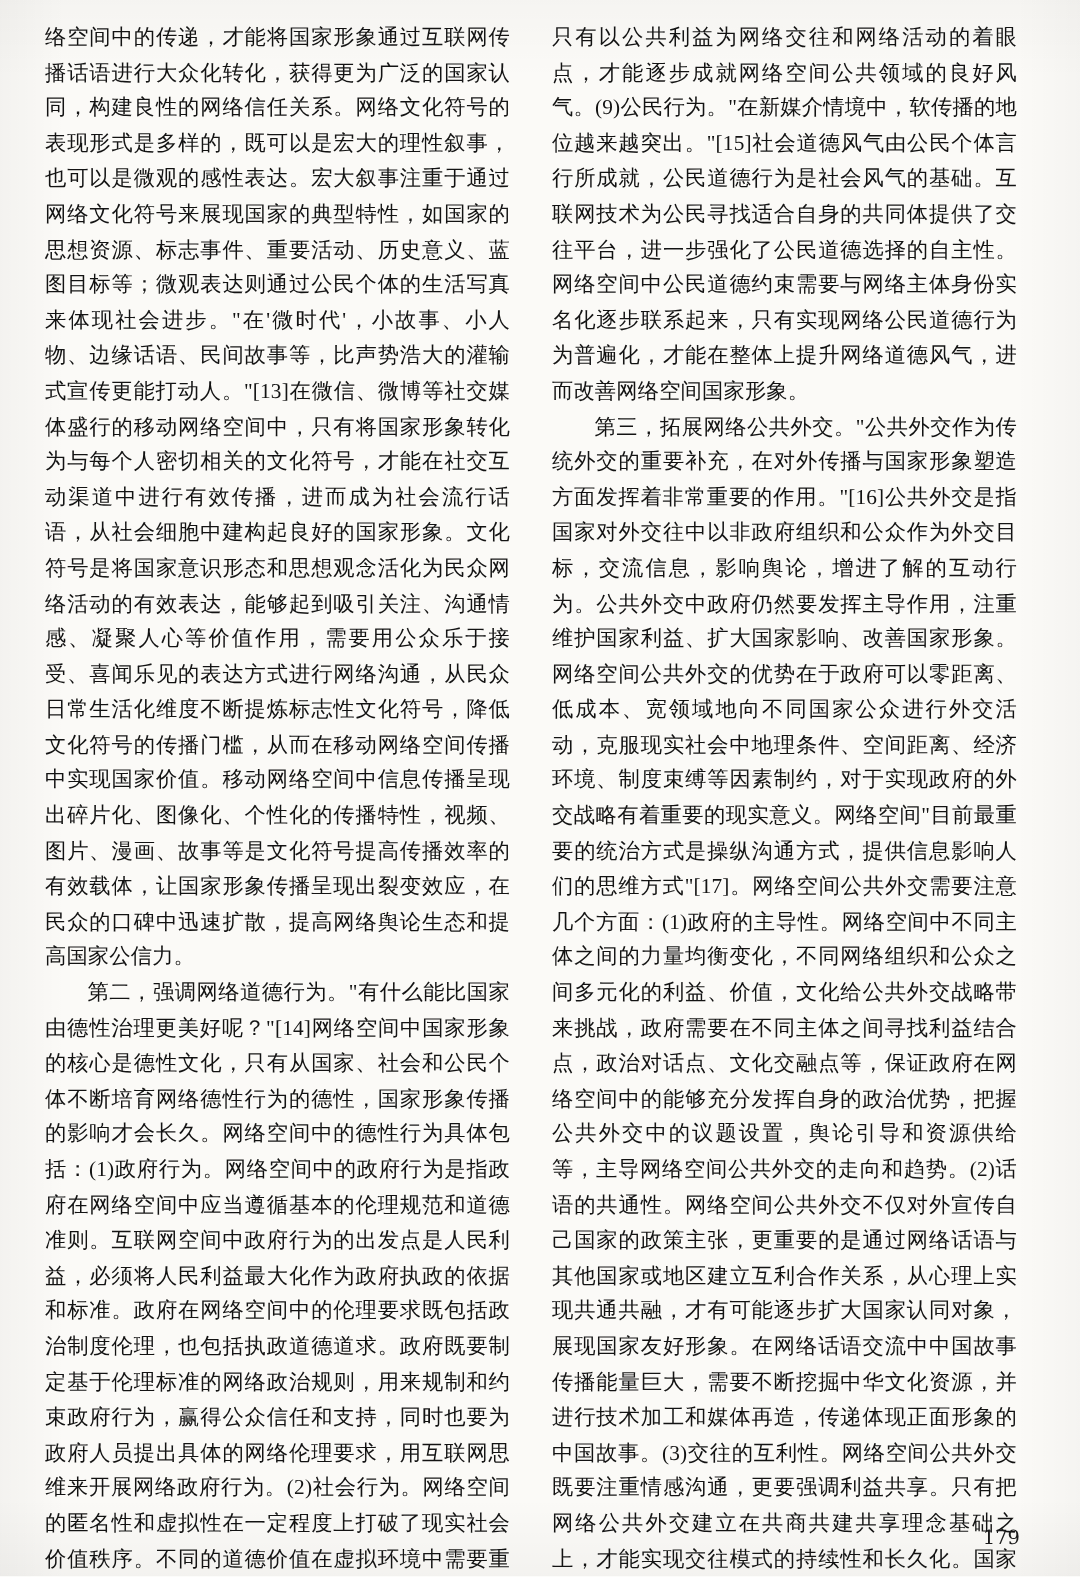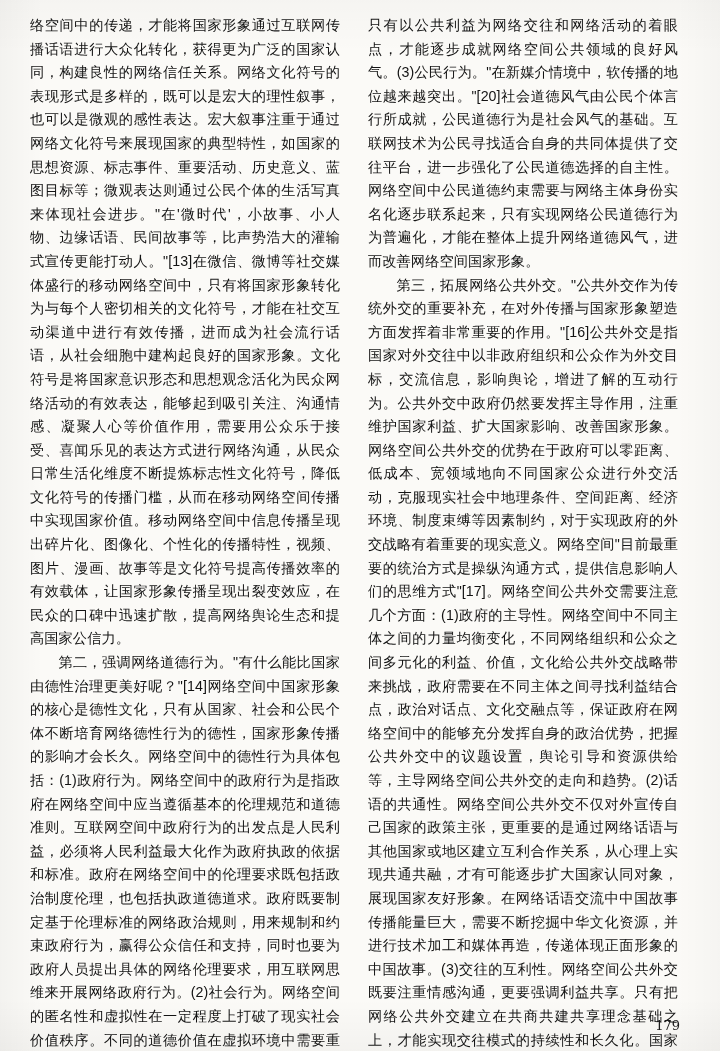--- a/index.html
+++ b/index.html
@@ -39,21 +39,21 @@
     flex: 0 0 310px;
   }
   .col p {
     margin: 0;
     font-size: 14.2px;
     line-height: 23.6px;
     letter-spacing: 0.1px;
     color: #131313;
     text-align: justify;
     text-justify: inter-ideograph;
-    font-family: Liberation Sans, sans-serif;
+    font-family: Liberation Serif, serif;
   }
   .col p.indent {
     text-indent: 2em;
   }
   .folio {
     position: absolute;
     right: 40px;
     bottom: 18px;
     font-size: 13px;
     color: #1a1a1a;
@@ -66,21 +66,21 @@
 <div class="page">
 
   <div class="columns">
 
     <div class="col">
       <p>络空间中的传递，才能将国家形象通过互联网传播话语进行大众化转化，获得更为广泛的国家认同，构建良性的网络信任关系。网络文化符号的表现形式是多样的，既可以是宏大的理性叙事，也可以是微观的感性表达。宏大叙事注重于通过网络文化符号来展现国家的典型特性，如国家的思想资源、标志事件、重要活动、历史意义、蓝图目标等；微观表达则通过公民个体的生活写真来体现社会进步。"在'微时代'，小故事、小人物、边缘话语、民间故事等，比声势浩大的灌输式宣传更能打动人。"[13]在微信、微博等社交媒体盛行的移动网络空间中，只有将国家形象转化为与每个人密切相关的文化符号，才能在社交互动渠道中进行有效传播，进而成为社会流行话语，从社会细胞中建构起良好的国家形象。文化符号是将国家意识形态和思想观念活化为民众网络活动的有效表达，能够起到吸引关注、沟通情感、凝聚人心等价值作用，需要用公众乐于接受、喜闻乐见的表达方式进行网络沟通，从民众日常生活化维度不断提炼标志性文化符号，降低文化符号的传播门槛，从而在移动网络空间传播中实现国家价值。移动网络空间中信息传播呈现出碎片化、图像化、个性化的传播特性，视频、图片、漫画、故事等是文化符号提高传播效率的有效载体，让国家形象传播呈现出裂变效应，在民众的口碑中迅速扩散，提高网络舆论生态和提高国家公信力。</p>
       <p class="indent">第二，强调网络道德行为。"有什么能比国家由德性治理更美好呢？"[14]网络空间中国家形象的核心是德性文化，只有从国家、社会和公民个体不断培育网络德性行为的德性，国家形象传播的影响才会长久。网络空间中的德性行为具体包括：(1)政府行为。网络空间中的政府行为是指政府在网络空间中应当遵循基本的伦理规范和道德准则。互联网空间中政府行为的出发点是人民利益，必须将人民利益最大化作为政府执政的依据和标准。政府在网络空间中的伦理要求既包括政治制度伦理，也包括执政道德道求。政府既要制定基于伦理标准的网络政治规则，用来规制和约束政府行为，赢得公众信任和支持，同时也要为政府人员提出具体的网络伦理要求，用互联网思维来开展网络政府行为。(2)社会行为。网络空间的匿名性和虚拟性在一定程度上打破了现实社会价值秩序。不同的道德价值在虚拟环境中需要重新排列，公共价值对于网络空间的重要性凸显，能够激发社会公共需求的价值观念作用不断上升。以微信、微博、QQ等流行社交工具为代表建构起来的网络公共领域中的公共德性亟待建立，</p>
     </div>
 
     <div class="col">
-      <p>只有以公共利益为网络交往和网络活动的着眼点，才能逐步成就网络空间公共领域的良好风气。(3)公民行为。"在新媒介情境中，软传播的地位越来越突出。"[20]社会道德风气由公民个体言行所成就，公民道德行为是社会风气的基础。互联网技术为公民寻找适合自身的共同体提供了交往平台，进一步强化了公民道德选择的自主性。网络空间中公民道德约束需要与网络主体身份实名化逐步联系起来，只有实现网络公民道德行为为普遍化，才能在整体上提升网络道德风气，进而改善网络空间国家形象。</p>
+      <p>只有以公共利益为网络交往和网络活动的着眼点，才能逐步成就网络空间公共领域的良好风气。(9)公民行为。"在新媒介情境中，软传播的地位越来越突出。"[15]社会道德风气由公民个体言行所成就，公民道德行为是社会风气的基础。互联网技术为公民寻找适合自身的共同体提供了交往平台，进一步强化了公民道德选择的自主性。网络空间中公民道德约束需要与网络主体身份实名化逐步联系起来，只有实现网络公民道德行为为普遍化，才能在整体上提升网络道德风气，进而改善网络空间国家形象。</p>
       <p class="indent">第三，拓展网络公共外交。"公共外交作为传统外交的重要补充，在对外传播与国家形象塑造方面发挥着非常重要的作用。"[16]公共外交是指国家对外交往中以非政府组织和公众作为外交目标，交流信息，影响舆论，增进了解的互动行为。公共外交中政府仍然要发挥主导作用，注重维护国家利益、扩大国家影响、改善国家形象。网络空间公共外交的优势在于政府可以零距离、低成本、宽领域地向不同国家公众进行外交活动，克服现实社会中地理条件、空间距离、经济环境、制度束缚等因素制约，对于实现政府的外交战略有着重要的现实意义。网络空间"目前最重要的统治方式是操纵沟通方式，提供信息影响人们的思维方式"[17]。网络空间公共外交需要注意几个方面：(1)政府的主导性。网络空间中不同主体之间的力量均衡变化，不同网络组织和公众之间多元化的利益、价值，文化给公共外交战略带来挑战，政府需要在不同主体之间寻找利益结合点，政治对话点、文化交融点等，保证政府在网络空间中的能够充分发挥自身的政治优势，把握公共外交中的议题设置，舆论引导和资源供给等，主导网络空间公共外交的走向和趋势。(2)话语的共通性。网络空间公共外交不仅对外宣传自己国家的政策主张，更重要的是通过网络话语与其他国家或地区建立互利合作关系，从心理上实现共通共融，才有可能逐步扩大国家认同对象，展现国家友好形象。在网络话语交流中中国故事传播能量巨大，需要不断挖掘中华文化资源，并进行技术加工和媒体再造，传递体现正面形象的中国故事。(3)交往的互利性。网络空间公共外交既要注重情感沟通，更要强调利益共享。只有把网络公共外交建立在共商共建共享理念基础之上，才能实现交往模式的持续性和长久化。国家在网络公共外交中的经济投入既要追求利益回报，更要重视营带积累，增进信任互助，团结合作对象，得到舆论声援，维护正面的国家形象。</p>
     </div>
 
   </div>
 
   <div class="folio">179</div>
 
 </div>
 
 </body></html>

